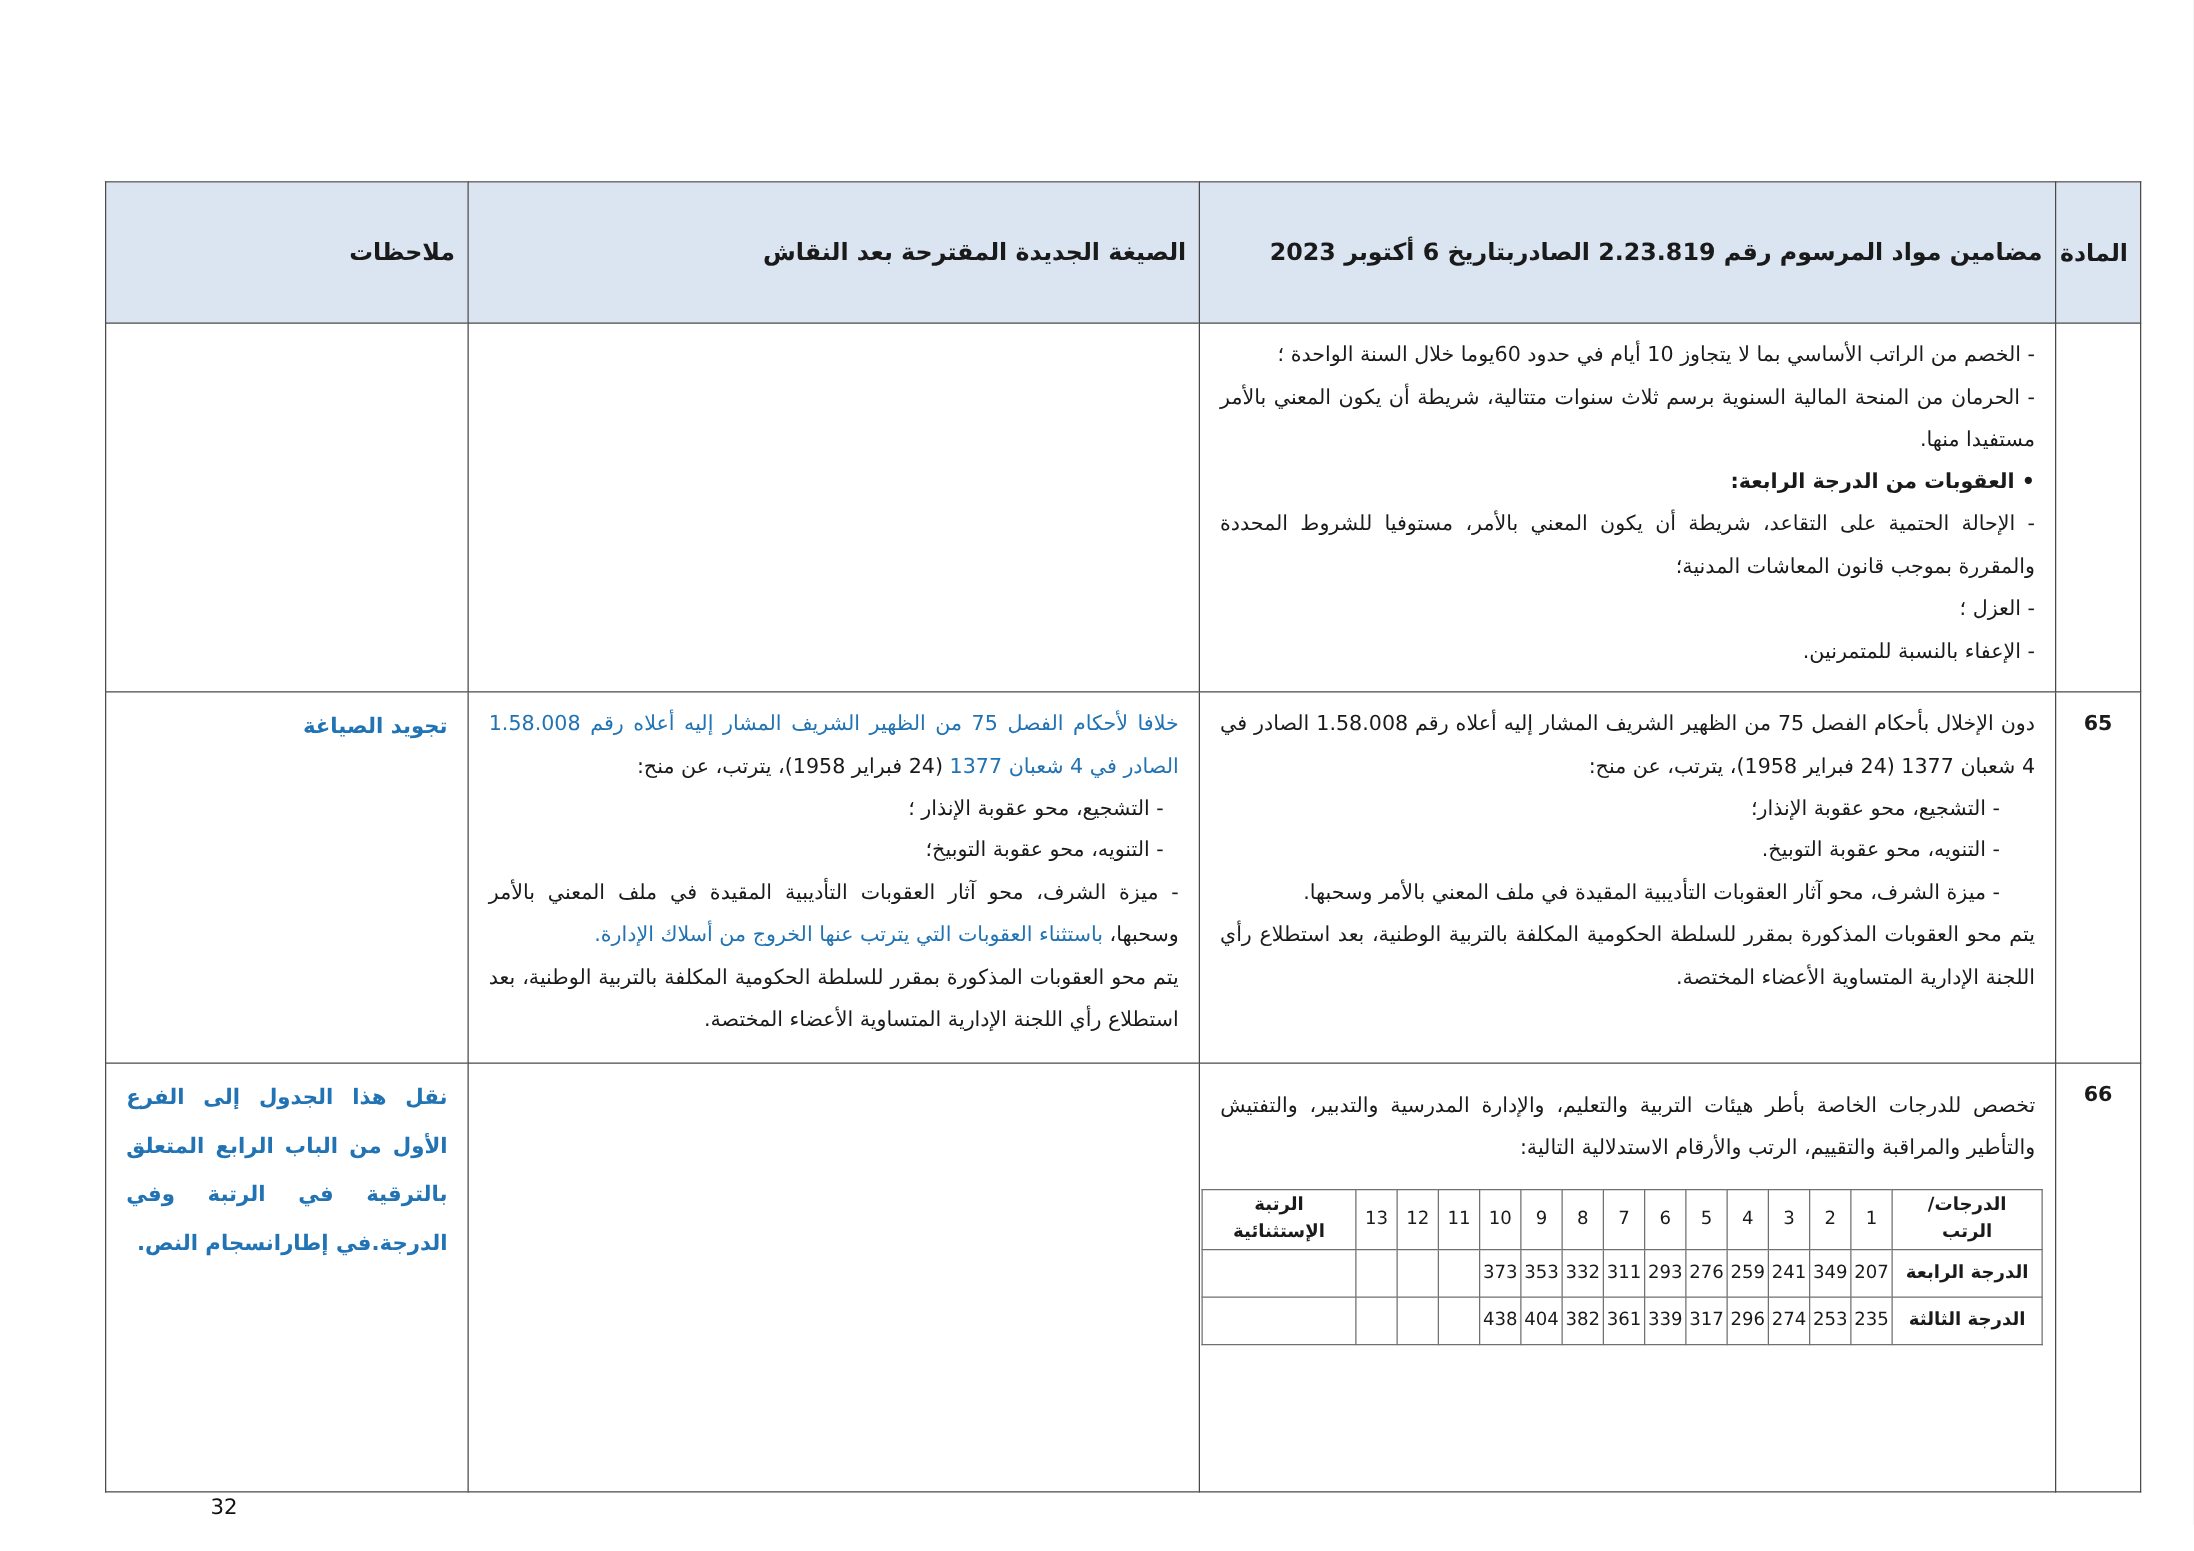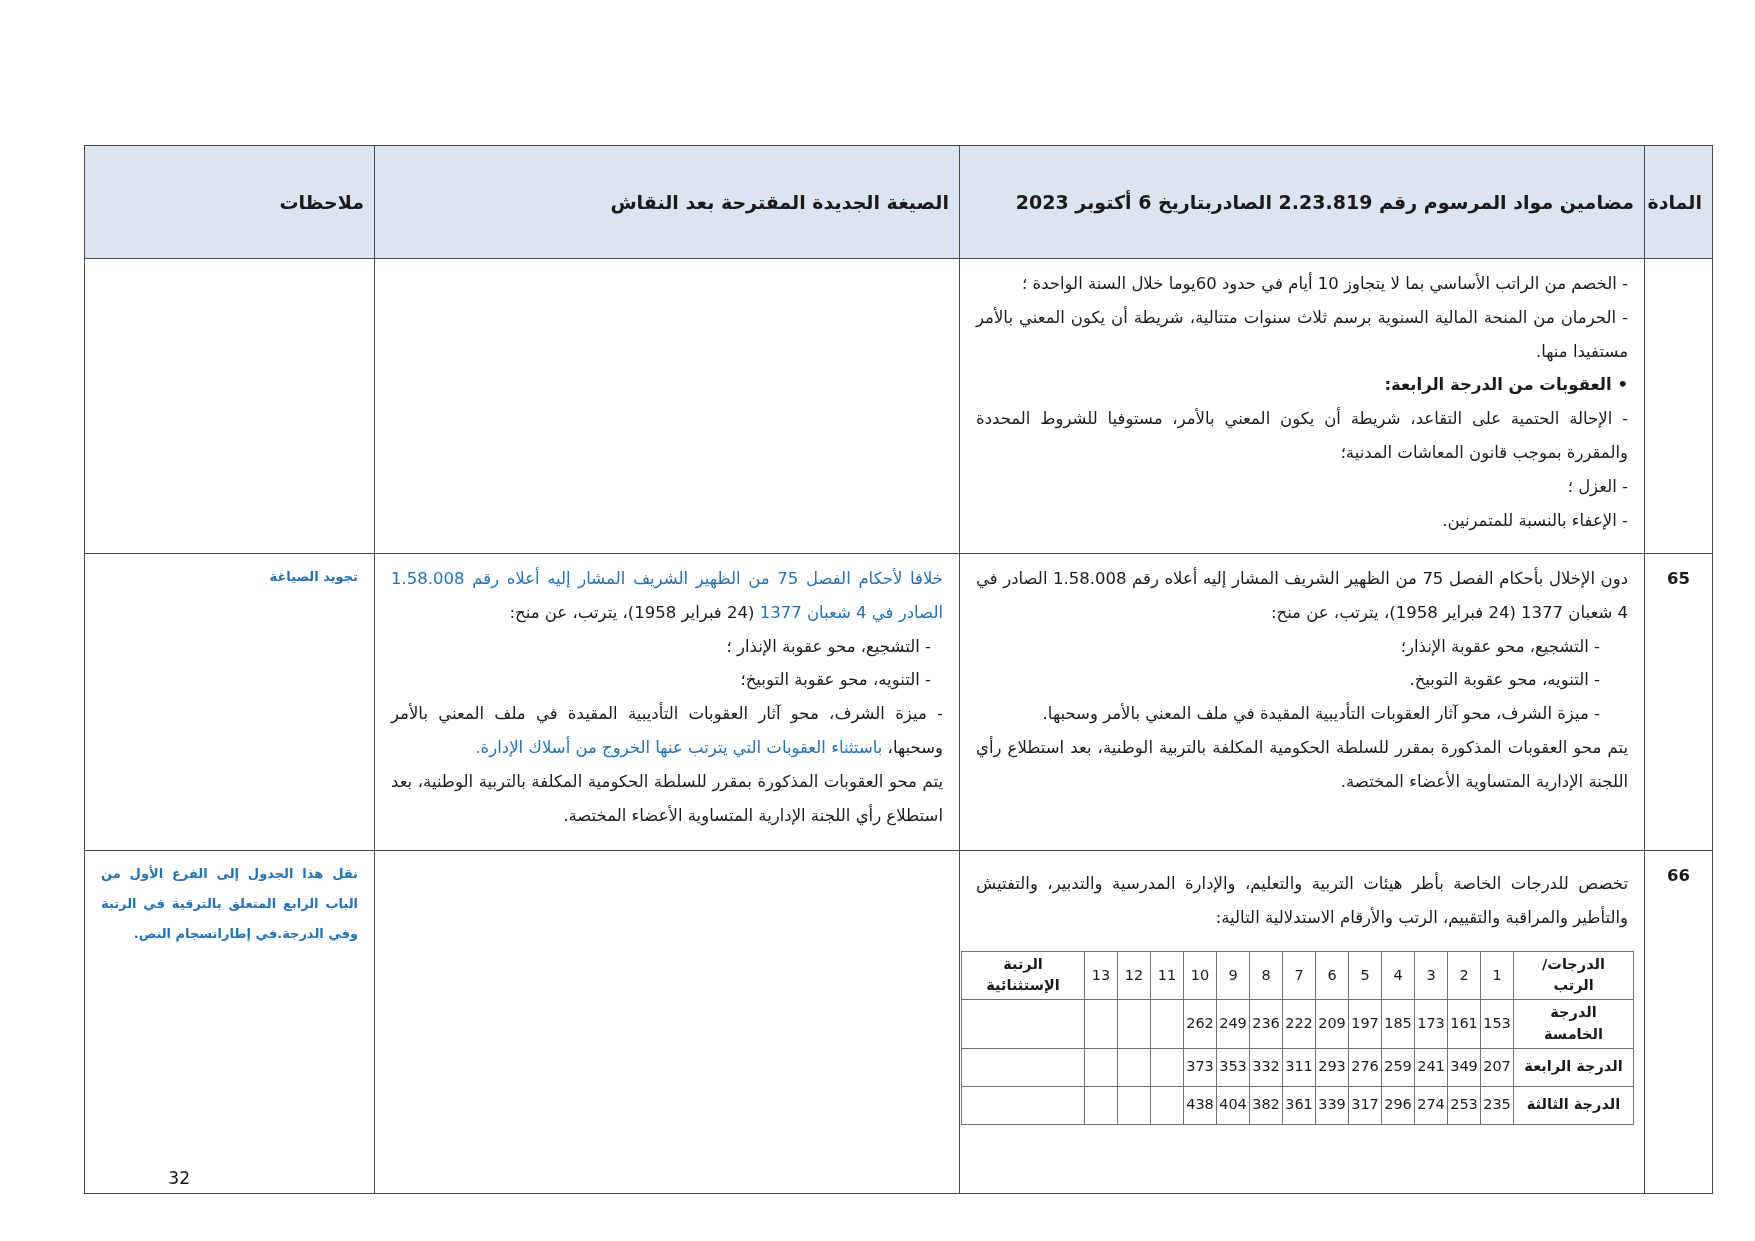--- a/index.html
+++ b/index.html
@@ -44,21 +44,21 @@
     text-align:center;vertical-align:middle;
     font-weight:bold;font-size:18px;padding:4px 2px;margin-left:16px;
   }
   td.notes-cell{vertical-align:middle;}
   .ln{text-align:right;min-height:8px;}
   .ln.j{text-align:justify;text-align-last:right;}
   .ln.ind{padding-right:28px;}
   .ln.ind2{padding-right:12px;}
   span.blue{color:#2173b4;}
   span.b{font-weight:bold;}
-  td.notes-cell .ln{color:#2173b4;font-weight:bold;font-size:13px;line-height:2.3;}
+  td.notes-cell .ln{color:#2173b4;font-weight:bold;font-size:17px;line-height:2.3;}
   td.notes-cell .ln span{color:#2173b4;}
   
   table.grades{
     border-collapse:collapse;
     table-layout:fixed;
     width:100%;
     margin-top:16px;
     background:#fff;
   }
   table.grades td{
@@ -67,21 +67,21 @@
     vertical-align:middle;
     font-size:14.5px;
     line-height:1.5;
     height:33px;
     padding:2px 1px;
     white-space:pre-line;
     overflow:hidden;
   }
   table.grades td.b{font-weight:bold;font-size:14.5px;}
   .pagenum{
-    position:absolute;top:1168px;right:1565px;
+    position:absolute;top:1196px;right:1565px;
     font-size:17px;color:#111;
   }
 </style>
 </head>
 <body>
 
 <div class="page">
 
   <table class="main">
     <colgroup>
@@ -158,38 +158,20 @@
                   <td>8</td>
                   <td>9</td>
                   <td>10</td>
                   <td>11</td>
                   <td>12</td>
                   <td>13</td>
                   <td class="b">الرتبة
 الإستثنائية</td>
                 </tr>
                 <tr>
-                  <td class="b">الدرجة
-الخامسة</td>
-                  <td>153</td>
-                  <td>161</td>
-                  <td>173</td>
-                  <td>185</td>
-                  <td>197</td>
-                  <td>209</td>
-                  <td>222</td>
-                  <td>236</td>
-                  <td>249</td>
-                  <td>262</td>
-                  <td></td>
-                  <td></td>
-                  <td></td>
-                  <td></td>
-                </tr>
-                <tr>
                   <td class="b">الدرجة الرابعة</td>
                   <td>207</td>
                   <td>349</td>
                   <td>241</td>
                   <td>259</td>
                   <td>276</td>
                   <td>293</td>
                   <td>311</td>
                   <td>332</td>
                   <td>353</td>

